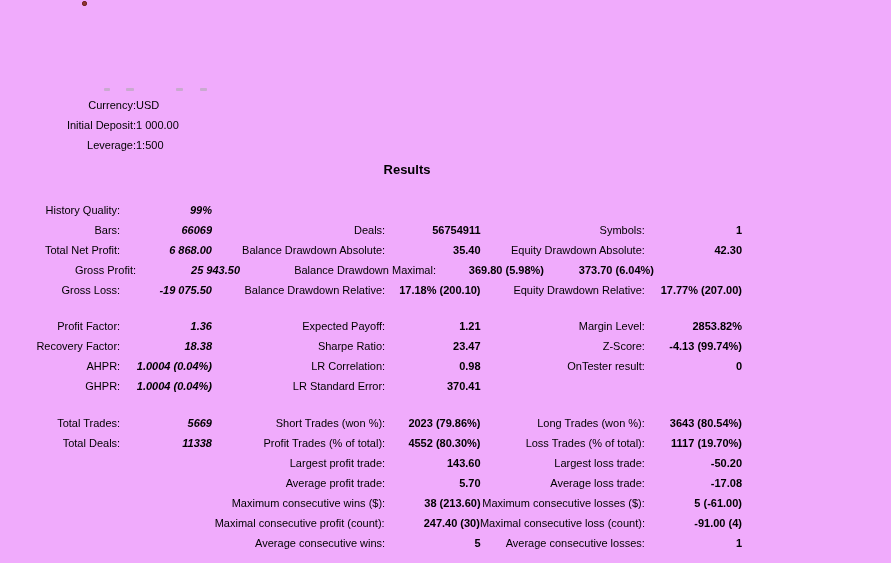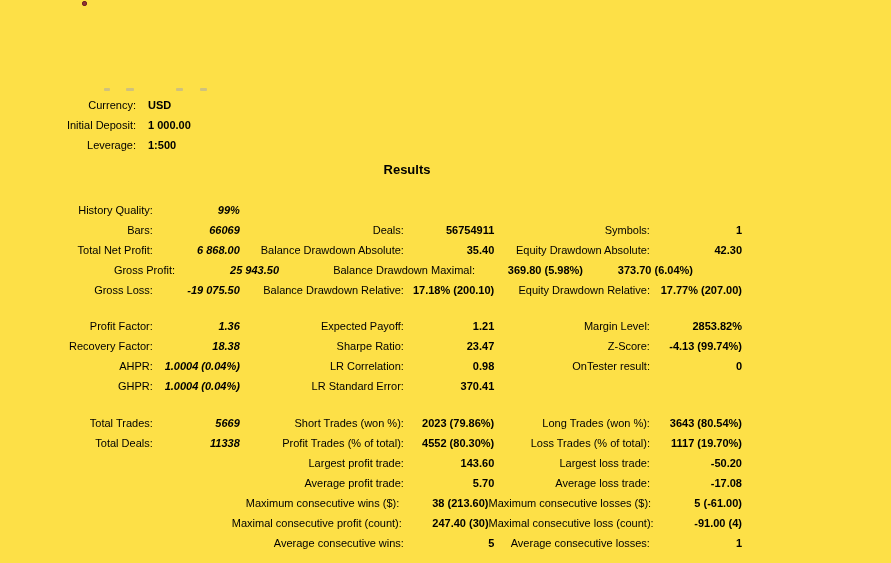--- a/index.html
+++ b/index.html
@@ -1,21 +1,21 @@
 <!DOCTYPE html>
 <html><head>
 <meta charset="utf-8">
 <style>
   * { margin: 0; padding: 0; box-sizing: border-box; }
   html, body { background: #ffffff; }
   .page {
     position: relative;
     width: 891px;
     height: 563px;
-    background: #fde047;
+    background: #f0abfc;
     overflow: hidden;
     font-family: "Liberation Sans", "DejaVu Sans", sans-serif;
     font-size: 11px;
     color: #000000;
   }
 
   
   .marker-dot {
     position: absolute;
     left: 82px; top: 1px;
@@ -32,35 +32,35 @@
     height: 3px;
     background: #a9a9a9;
     opacity: .55;
     border-radius: 1px;
   }
 
   
   .account { position: absolute; top: 95px; left: 0; width: 891px; }
   .acc-row { display: flex; height: 20px; align-items: center; }
   .acc-label { width: 136px; text-align: right; white-space: nowrap; }
-  .acc-value { margin-left: 12px; font-weight: bold; white-space: nowrap; }
+  .acc-value { font-weight: normal; white-space: nowrap; }
 
   
   .results-title {
     position: absolute;
     top: 162px;
     left: 407px;
     transform: translateX(-50%);
     font-size: 13px;
     font-weight: bold;
     white-space: nowrap;
   }
 
   
-  .results-table { position: absolute; top: 200px; left: 0; width: 742px; padding-left: 39px; }
+  .results-table { position: absolute; top: 200px; left: 0; width: 742px; }
   .t-row { display: flex; height: 20px; align-items: center; }
   .spacer-a { height: 16px; }
   .spacer-b { height: 17px; }
   .cell { white-space: nowrap; overflow: visible; }
   .c1l { width: 136px; } .c1v { width: 104px; font-style: italic; }
   .c2l { width: 196px; } .c2v { width: 108px; }
   .c3l { width: 186px; } .c3v { width: 110px; }
   .lab { text-align: right; }
   .val { text-align: right; font-weight: bold; }
 </style>

